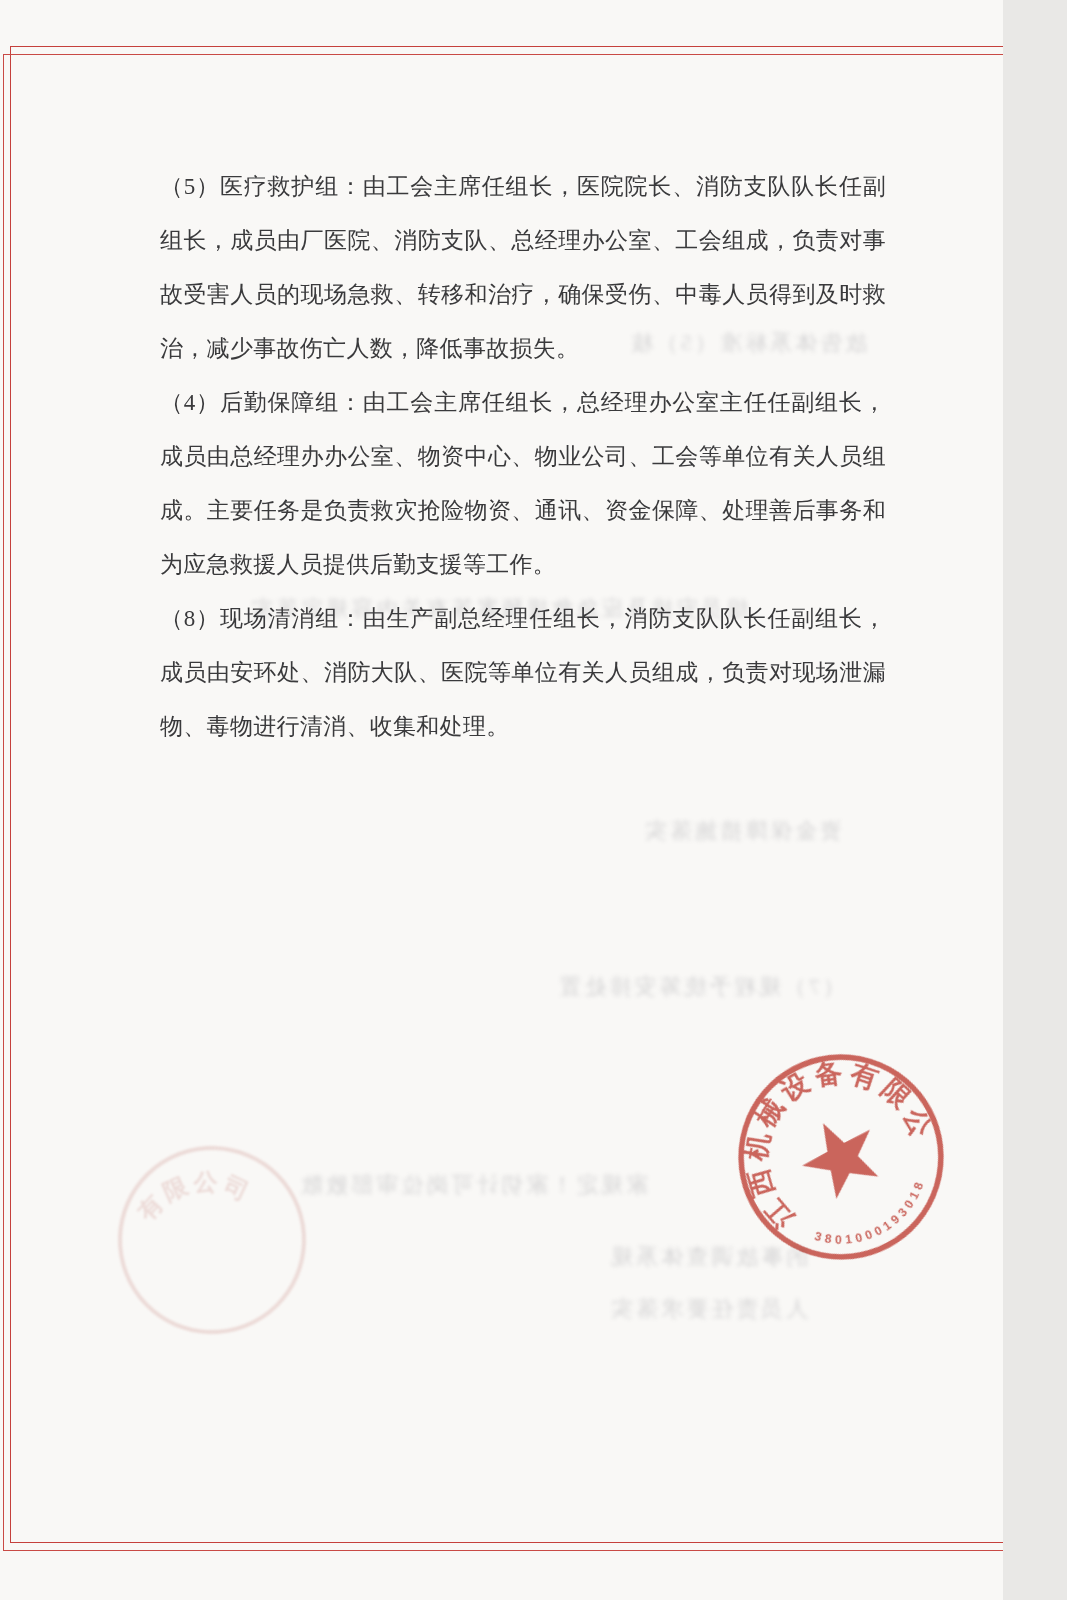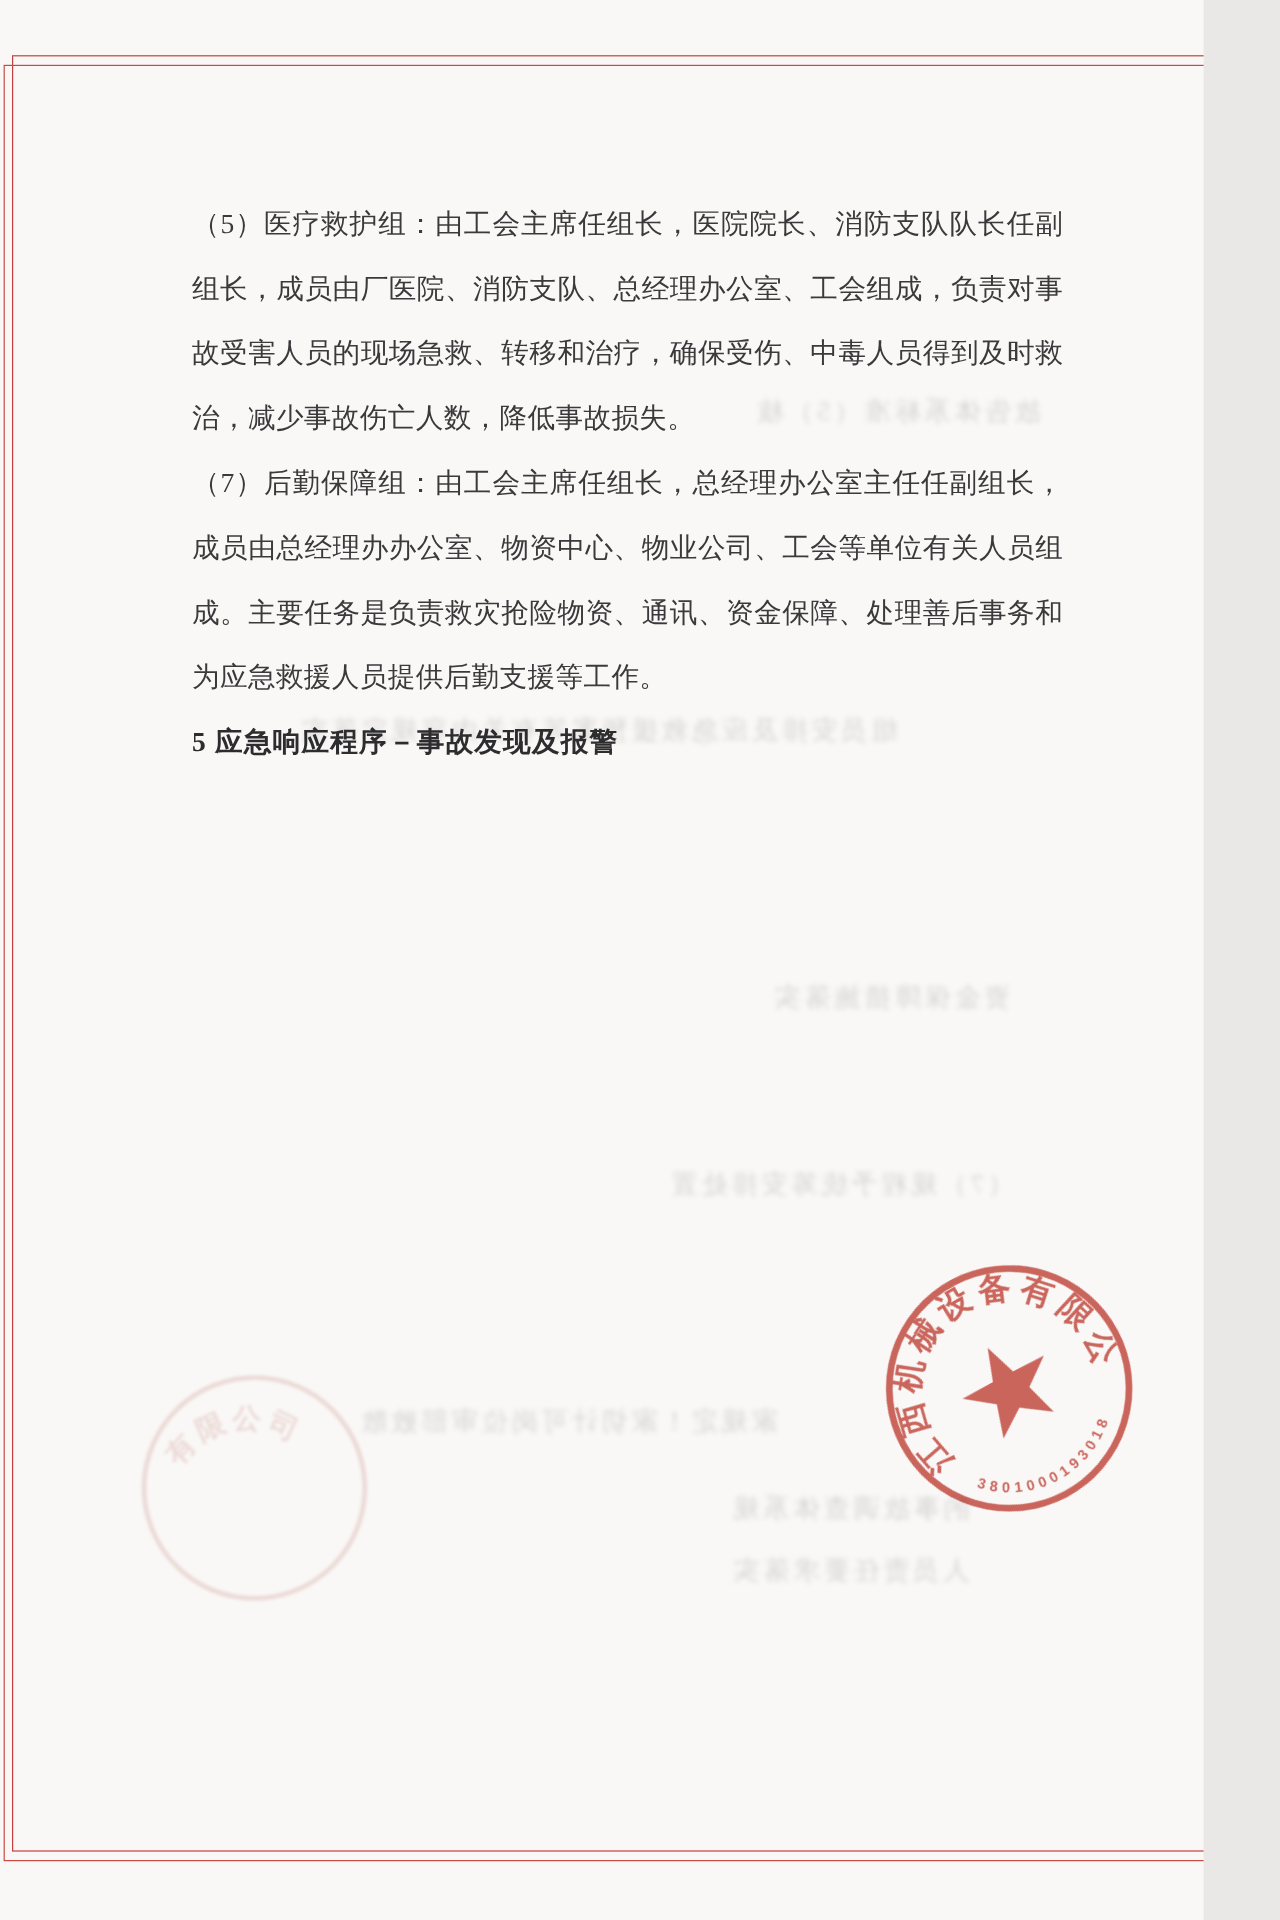--- a/index.html
+++ b/index.html
@@ -91,22 +91,22 @@
       <circle cx="98" cy="98" r="92" fill="none" stroke="#b2564e" stroke-width="4"></circle>
       <path id="garc" d="M 42,150 A 66,66 0 1 1 154,150" fill="none"></path>
       <text class="ghost-stamp-text">
         <textPath href="#garc" startOffset="18%">有限公司</textPath>
       </text>
     </svg>
   </div>
 
   <div class="doc">
     <p>（5）医疗救护组：由工会主席任组长，医院院长、消防支队队长任副组长，成员由厂医院、消防支队、总经理办公室、工会组成，负责对事故受害人员的现场急救、转移和治疗，确保受伤、中毒人员得到及时救治，减少事故伤亡人数，降低事故损失。</p>
-    <p>（7）后勤保障组：由工会主席任组长，总经理办公室主任任副组长，成员由总经理办办公室、物资中心、物业公司、工会等单位有关人员组成。主要任务是负责救灾抢险物资、通讯、资金保障、处理善后事务和为应急救援人员提供后勤支援等工作。</p>
-    <p class="heading">5 应急响应程序－事故发现及报警</p>
+    <p>（4）后勤保障组：由工会主席任组长，总经理办公室主任任副组长，成员由总经理办办公室、物资中心、物业公司、工会等单位有关人员组成。主要任务是负责救灾抢险物资、通讯、资金保障、处理善后事务和为应急救援人员提供后勤支援等工作。</p>
+    <p>（8）现场清消组：由生产副总经理任组长，消防支队队长任副组长，成员由安环处、消防大队、医院等单位有关人员组成，负责对现场泄漏物、毒物进行清消、收集和处理。</p>
   </div>
 
   <div class="stamp">
     <svg viewBox="0 0 220 220" aria-hidden="true">
       <circle cx="110" cy="110" r="99" fill="none" stroke="#c5463c" stroke-width="5.5"></circle>
       <polygon points="110,72 119.4,99.1 148,99.6 125.2,116.9 133.5,144.4 110,128 86.5,144.4 94.8,116.9 72,99.6 100.6,99.1" fill="#c5463c"></polygon>
       <path id="arcTop" d="M 45.9,147 A 74,74 0 1 1 174.1,147" fill="none"></path>
       <text class="stamp-ring-text">
         <textPath href="#arcTop" startOffset="2%">江西机械设备有限公司</textPath>
       </text>

